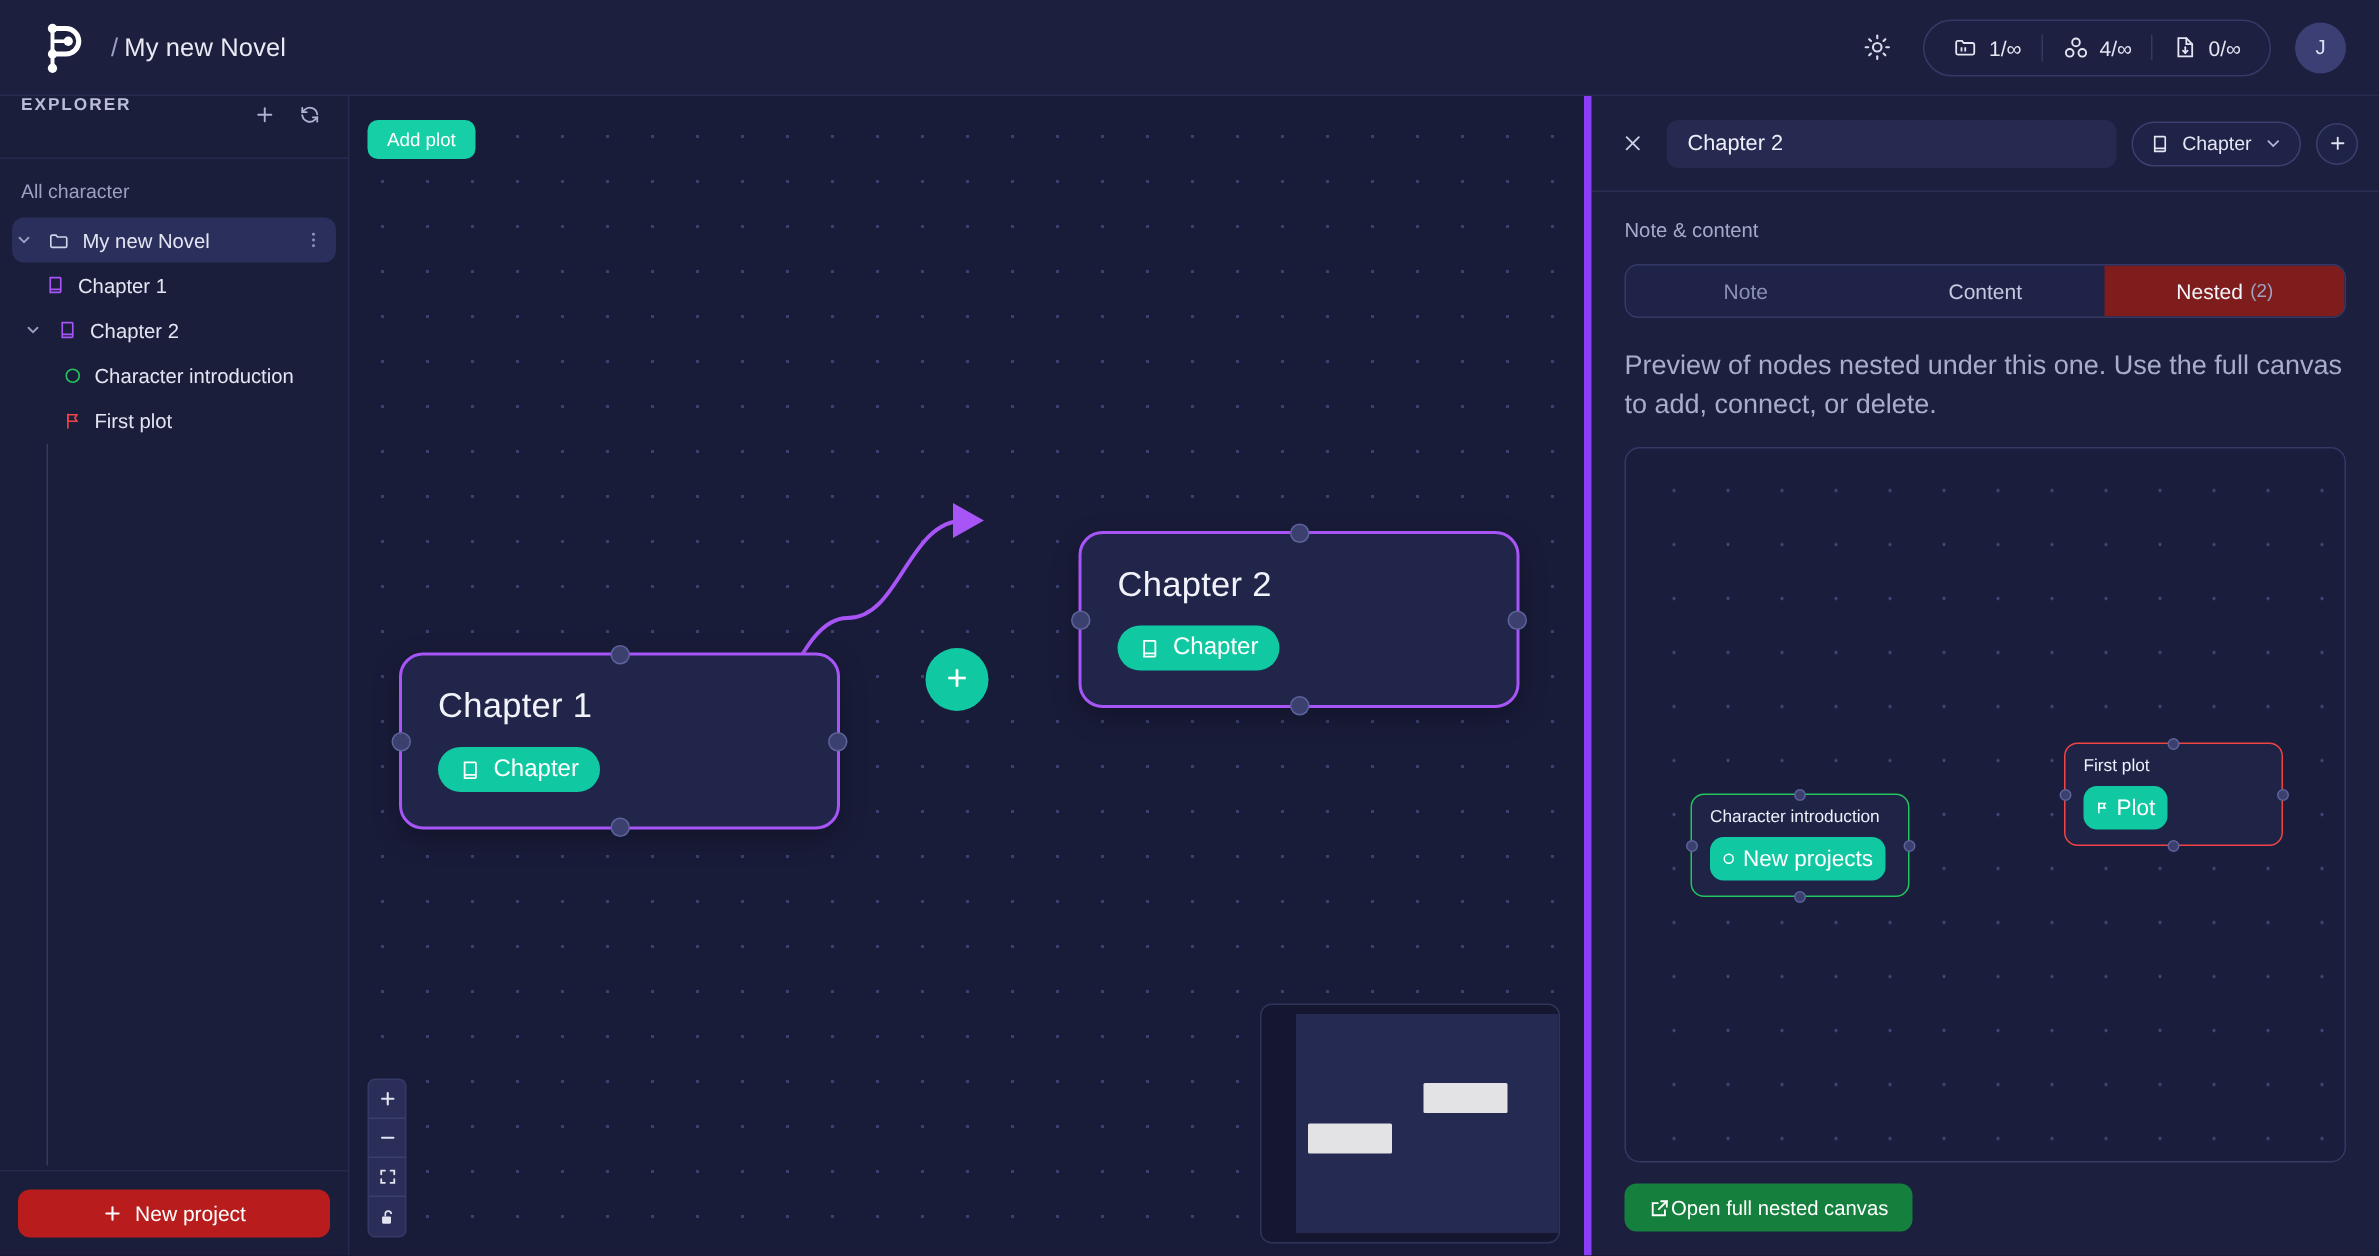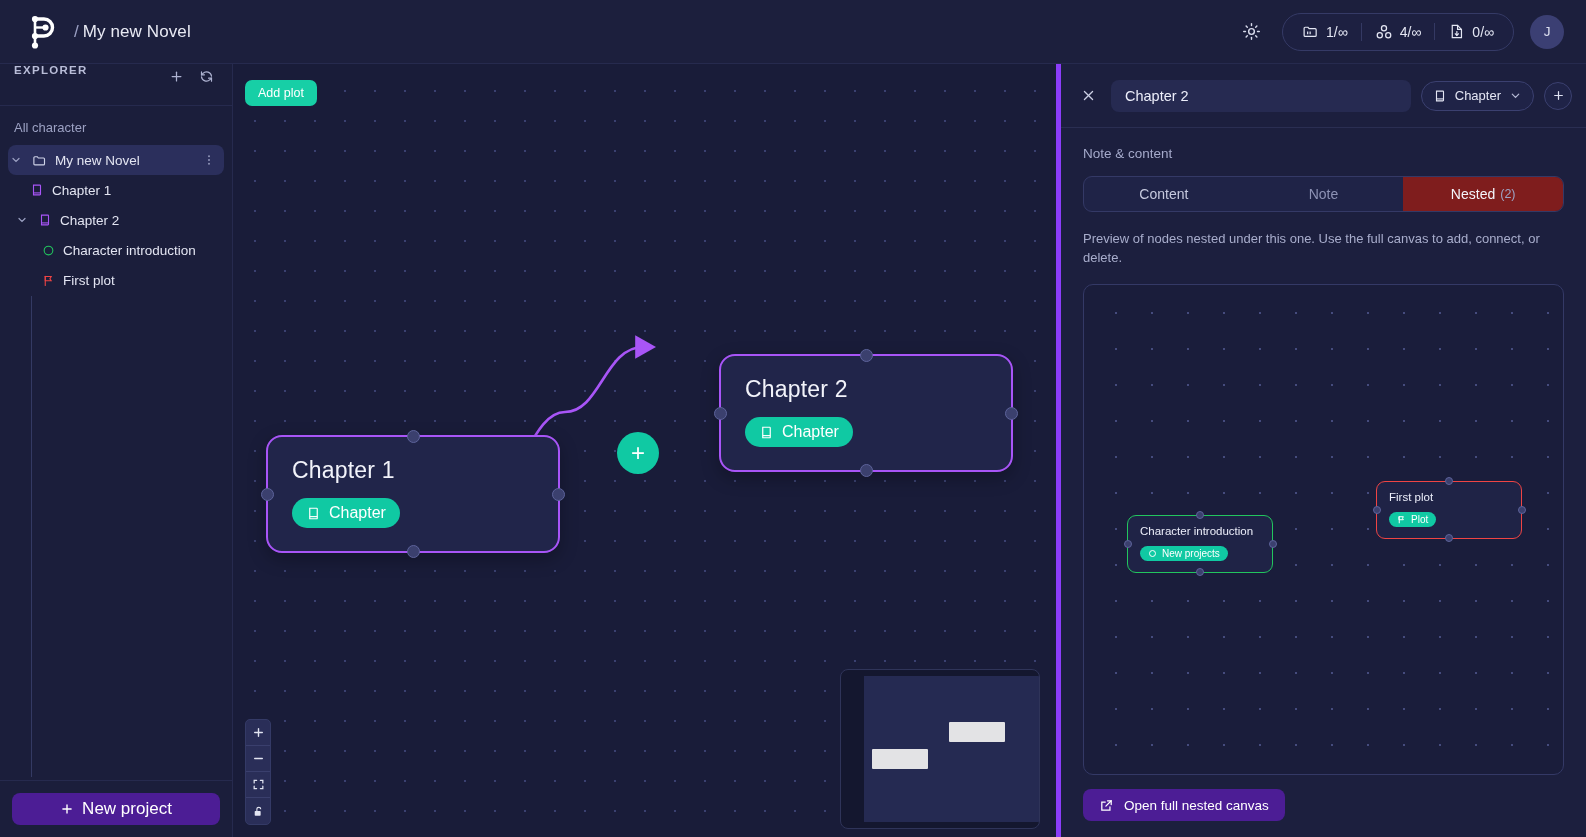--- a/index.html
+++ b/index.html
@@ -76,21 +76,21 @@
   .row.selected { background: #2b2f5c; }
   .row .chev { width: 16px; display: flex; align-items: center; justify-content: center; color: #9ba0c2; flex: 0 0 16px; }
   .row .lbl { font-size: 13.5px; color: #e3e5f2; white-space: nowrap; }
   .row .kebab { margin-left: auto; color: #9095b8; display: flex; align-items: center; padding: 0 2px; }
   .indent-1 { margin-left: 22px; }
   .indent-2 { margin-left: 34px; }
   .child-guide { position: absolute; left: 31px; top: 232px; bottom: 60px; width: 1px; background: #343a63; }
   .sidebar-footer { padding: 12px; border-top: 1px solid #262a4e; }
   .btn-teal {
     width: 100%; height: 32px; border: 0; border-radius: 8px;
-    background: #4c1d95; color: #ffffff; font-size: 17px;
+    background: #b91c1c; color: #ffffff; font-size: 14px;
     display: flex; align-items: center; justify-content: center; gap: 8px;
     cursor: pointer; font-family: inherit;
   }
 
   
   .canvas {
     flex: 1; position: relative; overflow: hidden;
     background-color: #191c39;
     background-image: radial-gradient(#3a4070 1.1px, transparent 1.2px);
     background-size: 30px 30px; background-position: 7px 12px;
@@ -178,52 +178,52 @@
     display: flex; height: 36px; border: 1px solid #343966; border-radius: 9px;
     overflow: hidden; background: #1f2347; margin-bottom: 18px;
   }
   .tab {
     flex: 1; display: flex; align-items: center; justify-content: center; gap: 5px;
     font-size: 14px; color: #c6c9de; cursor: pointer;
   }
   .tab.dim { color: #8d92b5; }
   .tab.active { background: #7f1d1d; color: #f4f5fb; align-items: center; }
   .tab .count { color: #9ea3c4; font-size: 12.5px; }
-  .panel-desc { font-size: 13px; color: #a8adcc; line-height: 1.45; margin-bottom: 16px; }
+  .panel-desc { font-size: 18px; color: #a8adcc; line-height: 1.45; margin-bottom: 16px; }
   .nested-canvas {
     flex: 1; min-height: 0; border: 1px solid #343966; border-radius: 10px;
     background-color: #1a1d3b;
     background-image: radial-gradient(#454b7d 1px, transparent 1.1px);
     background-size: 36px 36px; background-position: 14px 10px;
     position: relative; overflow: hidden;
   }
   .mini-node {
     position: absolute; border-radius: 9px; background: #1f2346;
     border: 1.6px solid #22c55e; padding: 9px 12px 10px 12px;
   }
   .mini-node.red { border-color: #ef4444; }
   .mini-title { font-size: 11.5px; color: #eceefa; margin-bottom: 7px; white-space: nowrap; }
   .mini-badge {
     display: inline-flex; align-items: center; gap: 5px;
-    height: 15px; padding: 0 8px; border-radius: 9px;
-    background: #10c9a3; color: #fff; font-size: 10px; white-space: nowrap;
+    height: 29px; padding: 0 8px; border-radius: 9px;
+    background: #10c9a3; color: #fff; font-size: 15px; white-space: nowrap;
   }
   .mini-handle {
     position: absolute; width: 8px; height: 8px; border-radius: 50%;
     background: #3b406e; border: 1px solid #5d639b;
   }
   .mh-top { top: -4.5px; left: 50%; margin-left: -4px; }
   .mh-bottom { bottom: -4.5px; left: 50%; margin-left: -4px; }
   .mh-left { left: -4.5px; top: 50%; margin-top: -4px; }
   .mh-right { right: -4.5px; top: 50%; margin-top: -4px; }
   .panel-footer { padding: 14px 22px 16px 22px; }
   .btn-open {
-    display: inline-flex; align-items: center; gap: 10px;
+    display: inline-flex; align-items: center; 
     height: 32px; padding: 0 16px; border: 0; border-radius: 8px;
-    background: #4c1d95; color: #fff; font-size: 13.5px; cursor: pointer;
+    background: #15803d; color: #fff; font-size: 13.5px; cursor: pointer;
     font-family: inherit;
   }
 </style>
 </head>
 <body>
 
 <div class="app">
 
   <div class="topbar">
     <div class="brand">
@@ -501,25 +501,25 @@
             <line x1="12" y1="5" x2="12" y2="19"></line>
               <line x1="5" y1="12" x2="19" y2="12"></line>
           </svg>
         </div>
       </div>
 
       <div class="panel-body">
         <div class="section-label">Note &amp; content</div>
 
         <div class="tabs">
+          <div class="tab dim">
+            <span>Note</span>
+          </div>
           <div class="tab">
             <span>Content</span>
-          </div>
-          <div class="tab dim">
-            <span>Note</span>
           </div>
           <div class="tab active">
             <span>Nested</span>
             <span class="count">(2)</span>
           </div>
         </div>
 
         <div class="panel-desc">Preview of nodes nested under this one. Use the full canvas to add, connect, or delete.</div>
 
         <div class="nested-canvas">

